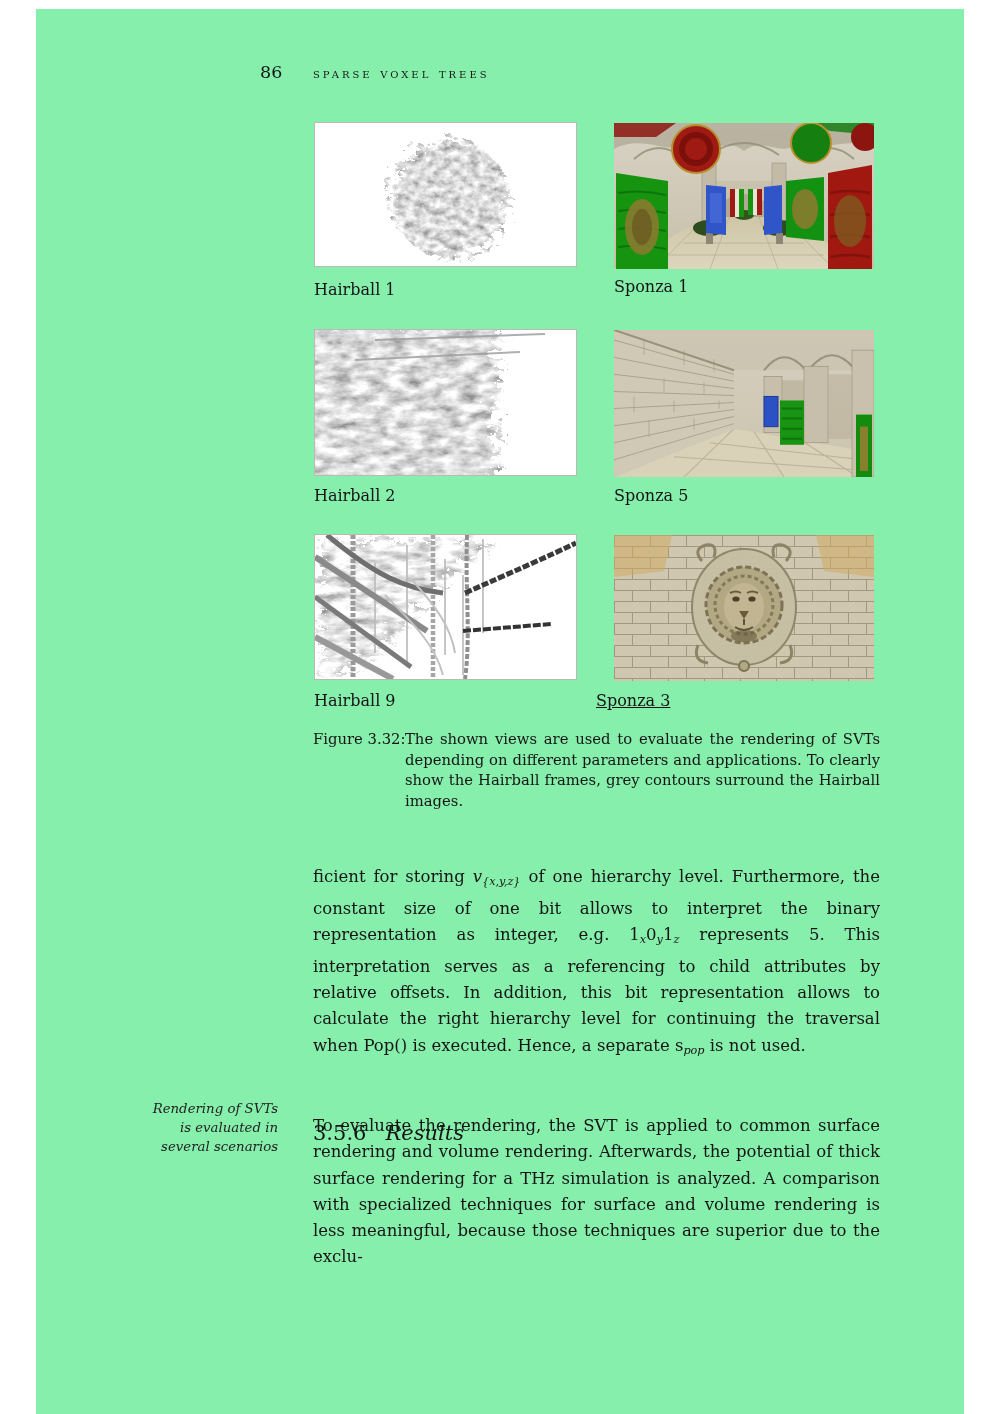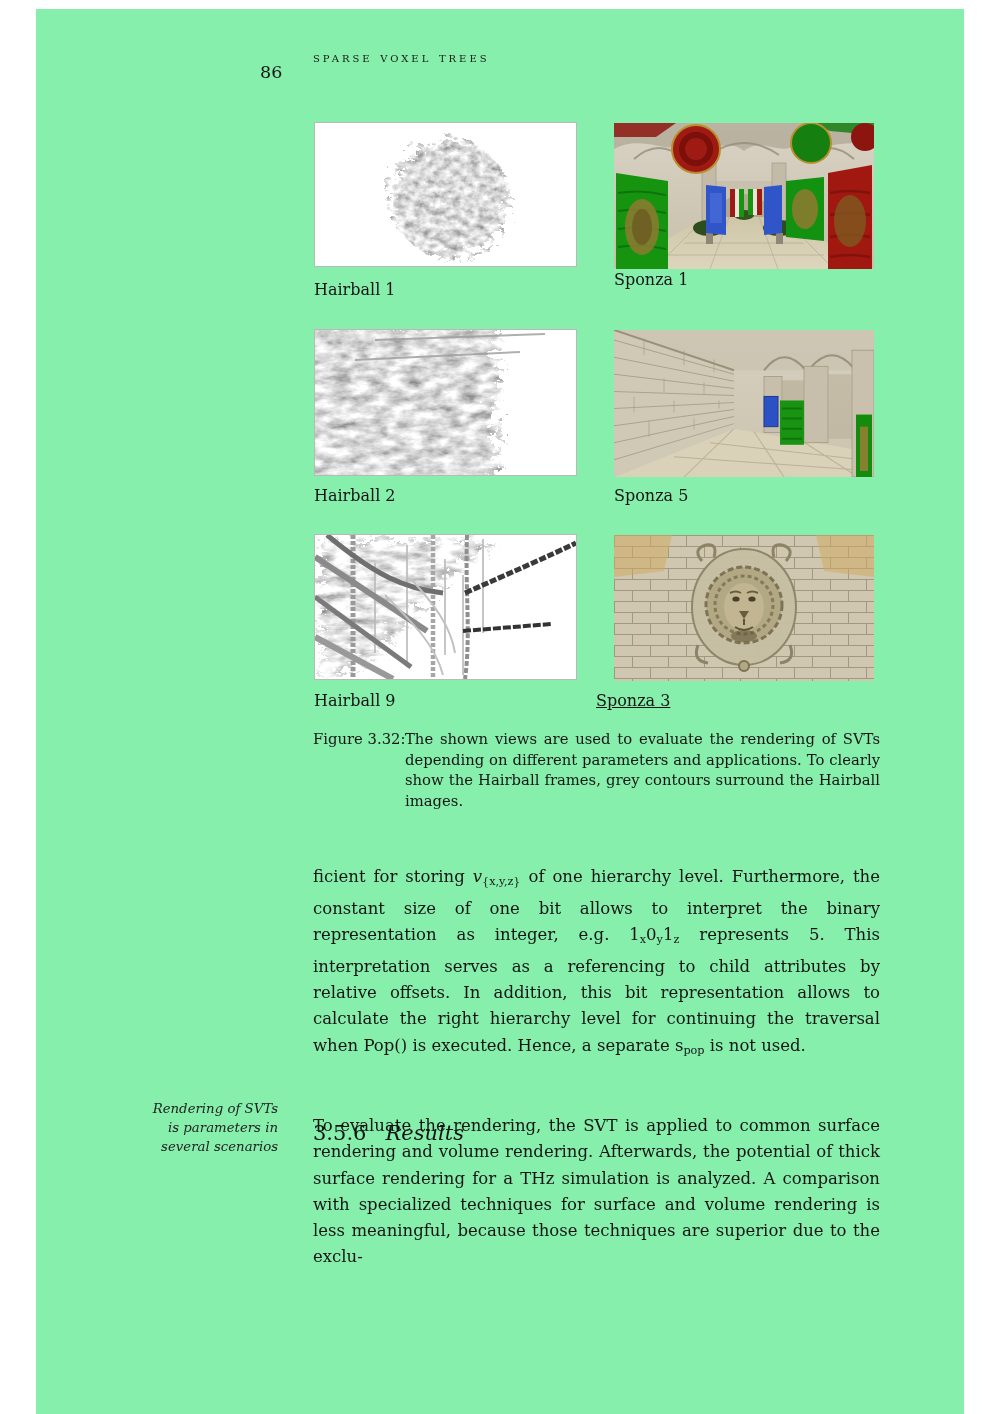--- a/index.html
+++ b/index.html
@@ -1,35 +1,35 @@
 <!DOCTYPE html>
 <html><head>
 <meta charset="utf-8">
 <style>
   html,body{margin:0;padding:0;background:#ffffff;}
   .page{position:relative;width:928px;height:1414px;margin:9px auto;background:#86efac;
         font-family:"DejaVu Serif","Liberation Serif",serif;color:#151515;overflow:hidden;}
 
   .page-num{position:absolute;left:224px;top:53px;font-size:17.5px;}
-  .run-head{position:absolute;left:277px;top:40px;font-size:14.5px;letter-spacing:3px;
+  .run-head{position:absolute;left:277px;top:56px;font-size:14.5px;letter-spacing:3px;
             font-variant:small-caps;}
 
   .img-box{position:absolute;overflow:hidden;}
   .hair-frame{border:1px solid #b9b9b9;background:#ffffff;box-sizing:border-box;}
   .img-box svg{display:block;width:100%;height:100%;}
 
   .fig-label{position:absolute;font-size:16px;text-align:left;}
 
   .caption{position:absolute;left:277px;top:720px;width:567px;font-size:14.8px;
            line-height:20.6px;padding-left:92px;box-sizing:border-box;text-align:justify;}
   .caption .cap-label{position:absolute;left:0;top:0;}
 
   .body-par{position:absolute;left:277px;width:567px;font-size:16.5px;line-height:26.3px;
             text-align:justify;}
-  .body-par sub{font-size:68%;vertical-align:-0.3em;letter-spacing:0;}
+  .body-par sub{font-size:68%;vertical-align:-0.3em;letter-spacing:0;font-style:italic;}
   .body-par i{font-style:italic;}
 
   .section-head{position:absolute;left:277px;top:1112px;font-size:21px;}
   .section-head .sec-title{font-style:italic;margin-left:19px;}
 
   .margin-note{position:absolute;left:102px;top:1090px;width:140px;text-align:right;
                font-style:italic;font-size:13.3px;line-height:19px;color:#222;}
 </style>
 </head>
 <body>
@@ -213,34 +213,34 @@
       <ellipse cx="138" cy="64" rx="3.6" ry="2.6" fill="#4a3f28"></ellipse>
       <path d="M116,58 Q122,55 127,58 M133,58 Q138,55 144,58" stroke="#6b5c3c" stroke-width="2" fill="none"></path>
       <polygon points="125,76 135,76 130,84" fill="#6b5c3c"></polygon>
       <path d="M130,84 V90 M121,92 Q130,98 139,92" stroke="#5d5337" stroke-width="2" fill="none"></path>
       <ellipse cx="130" cy="101" rx="13" ry="6" fill="#5d5337" opacity="0.55"></ellipse>
       <circle cx="130" cy="131" r="5" fill="#b3a884" stroke="#7c7254" stroke-width="2"></circle>
     </svg>
   </div>
 
   <div class="fig-label" style="left:278px;top:271px;width:263px;">Hairball 1</div>
-  <div class="fig-label" style="left:578px;top:261px;width:260px;">Sponza 1</div>
+  <div class="fig-label" style="left:578px;top:268px;width:260px;">Sponza 1</div>
   <div class="fig-label" style="left:278px;top:477px;width:263px;">Hairball 2</div>
   <div class="fig-label" style="left:578px;top:477px;width:260px;">Sponza 5</div>
   <div class="fig-label" style="left:278px;top:682px;width:263px;">Hairball 9</div>
   <div class="fig-label" style="left:560px;top:682px;width:260px;text-decoration:underline;">Sponza 3</div>
 
   <div class="caption">
     <span class="cap-label">Figure 3.32:</span>
     <span>The shown views are used to evaluate the rendering of SVTs depending on different parameters and applications. To clearly show the Hairball frames, grey contours surround the Hairball images.</span>
   </div>
 
   <div class="body-par" style="top:855px;">ficient for storing <i>v</i><sub>{x,y,z}</sub> of one hierarchy level.  Furthermore, the constant size of one bit allows to interpret the binary representation as integer, e.g.  1<sub>x</sub>0<sub>y</sub>1<sub>z</sub> represents 5.  This interpretation serves as a referencing to child attributes by relative offsets.  In addition, this bit representation allows to calculate the right hierarchy level for continuing the traversal when Pop() is executed.  Hence, a separate s<sub>pop</sub> is not used.</div>
 
   <div class="section-head">
     <span>3.5.6</span><span class="sec-title">Results</span>
   </div>
 
-  <div class="margin-note">Rendering of SVTs is parameters in several scenarios</div>
+  <div class="margin-note">Rendering of SVTs is evaluated in several scenarios</div>
 
   <div class="body-par" style="top:1104px;">To evaluate the rendering, the SVT is applied to common surface rendering and volume rendering.  Afterwards, the potential of thick surface rendering for a THz simulation is analyzed.  A comparison with specialized techniques for surface and volume rendering is less meaningful, because those techniques are superior due to the exclu-</div>
 
 </div>
 
 </body></html>

